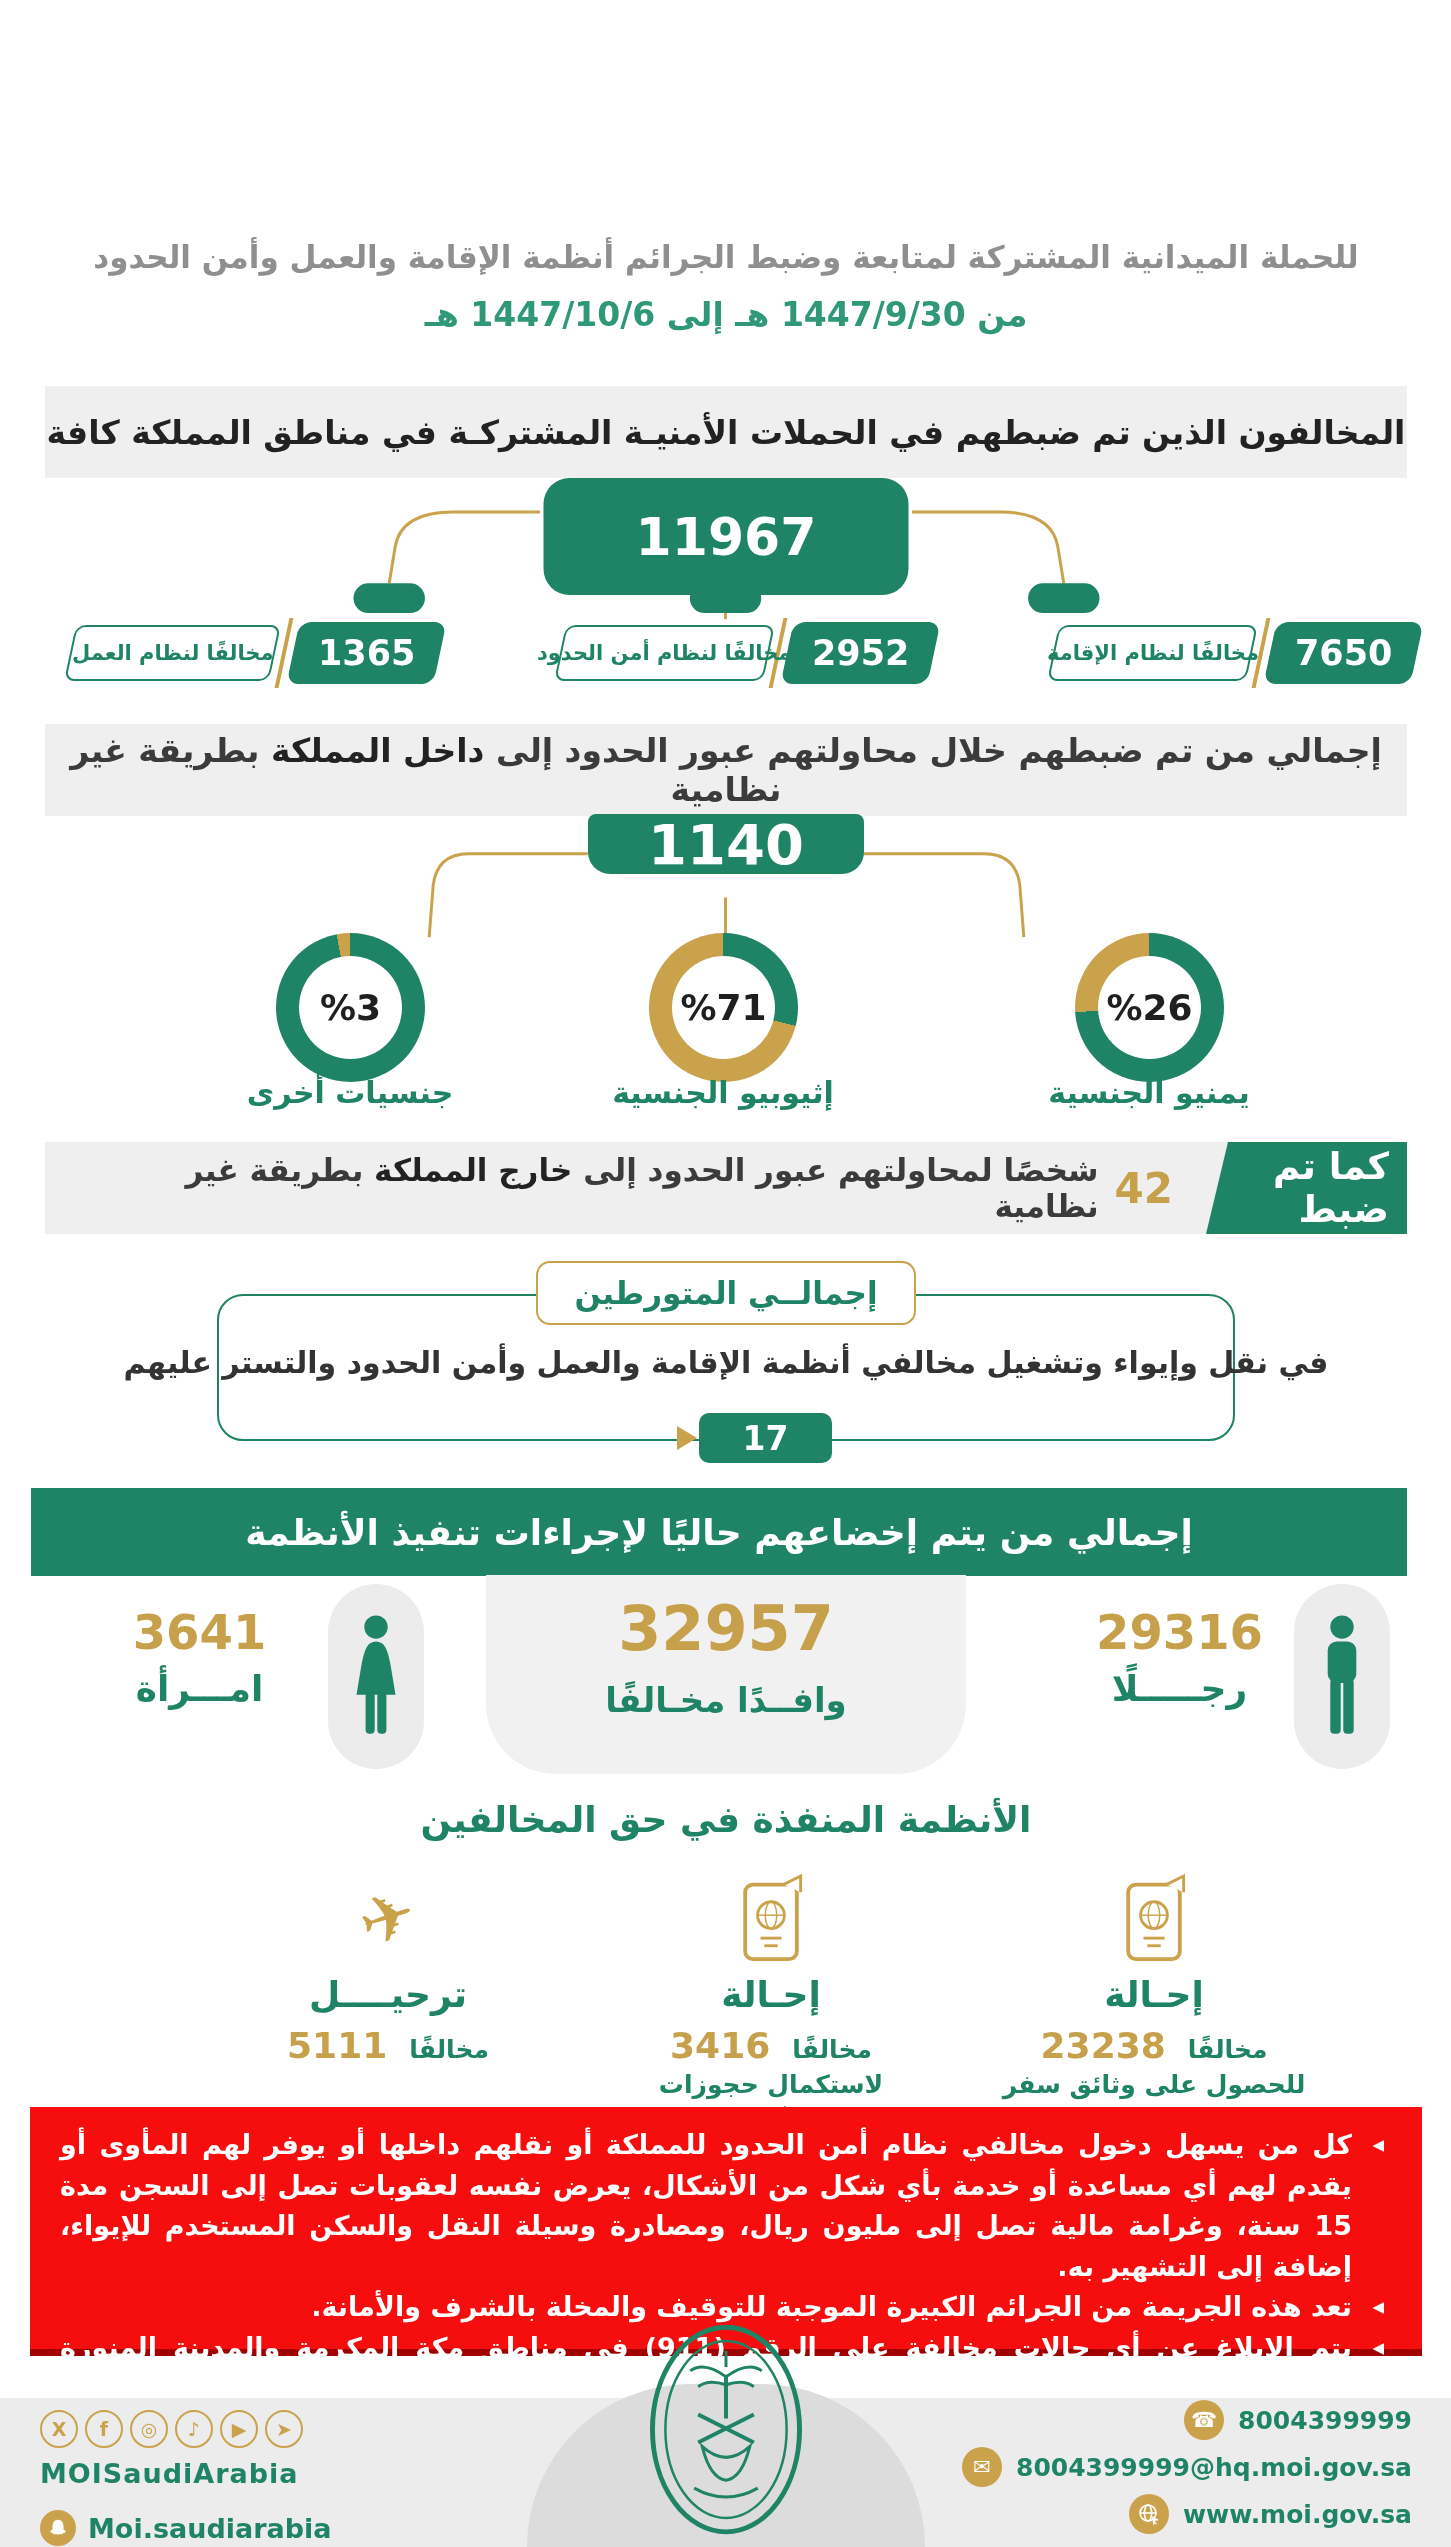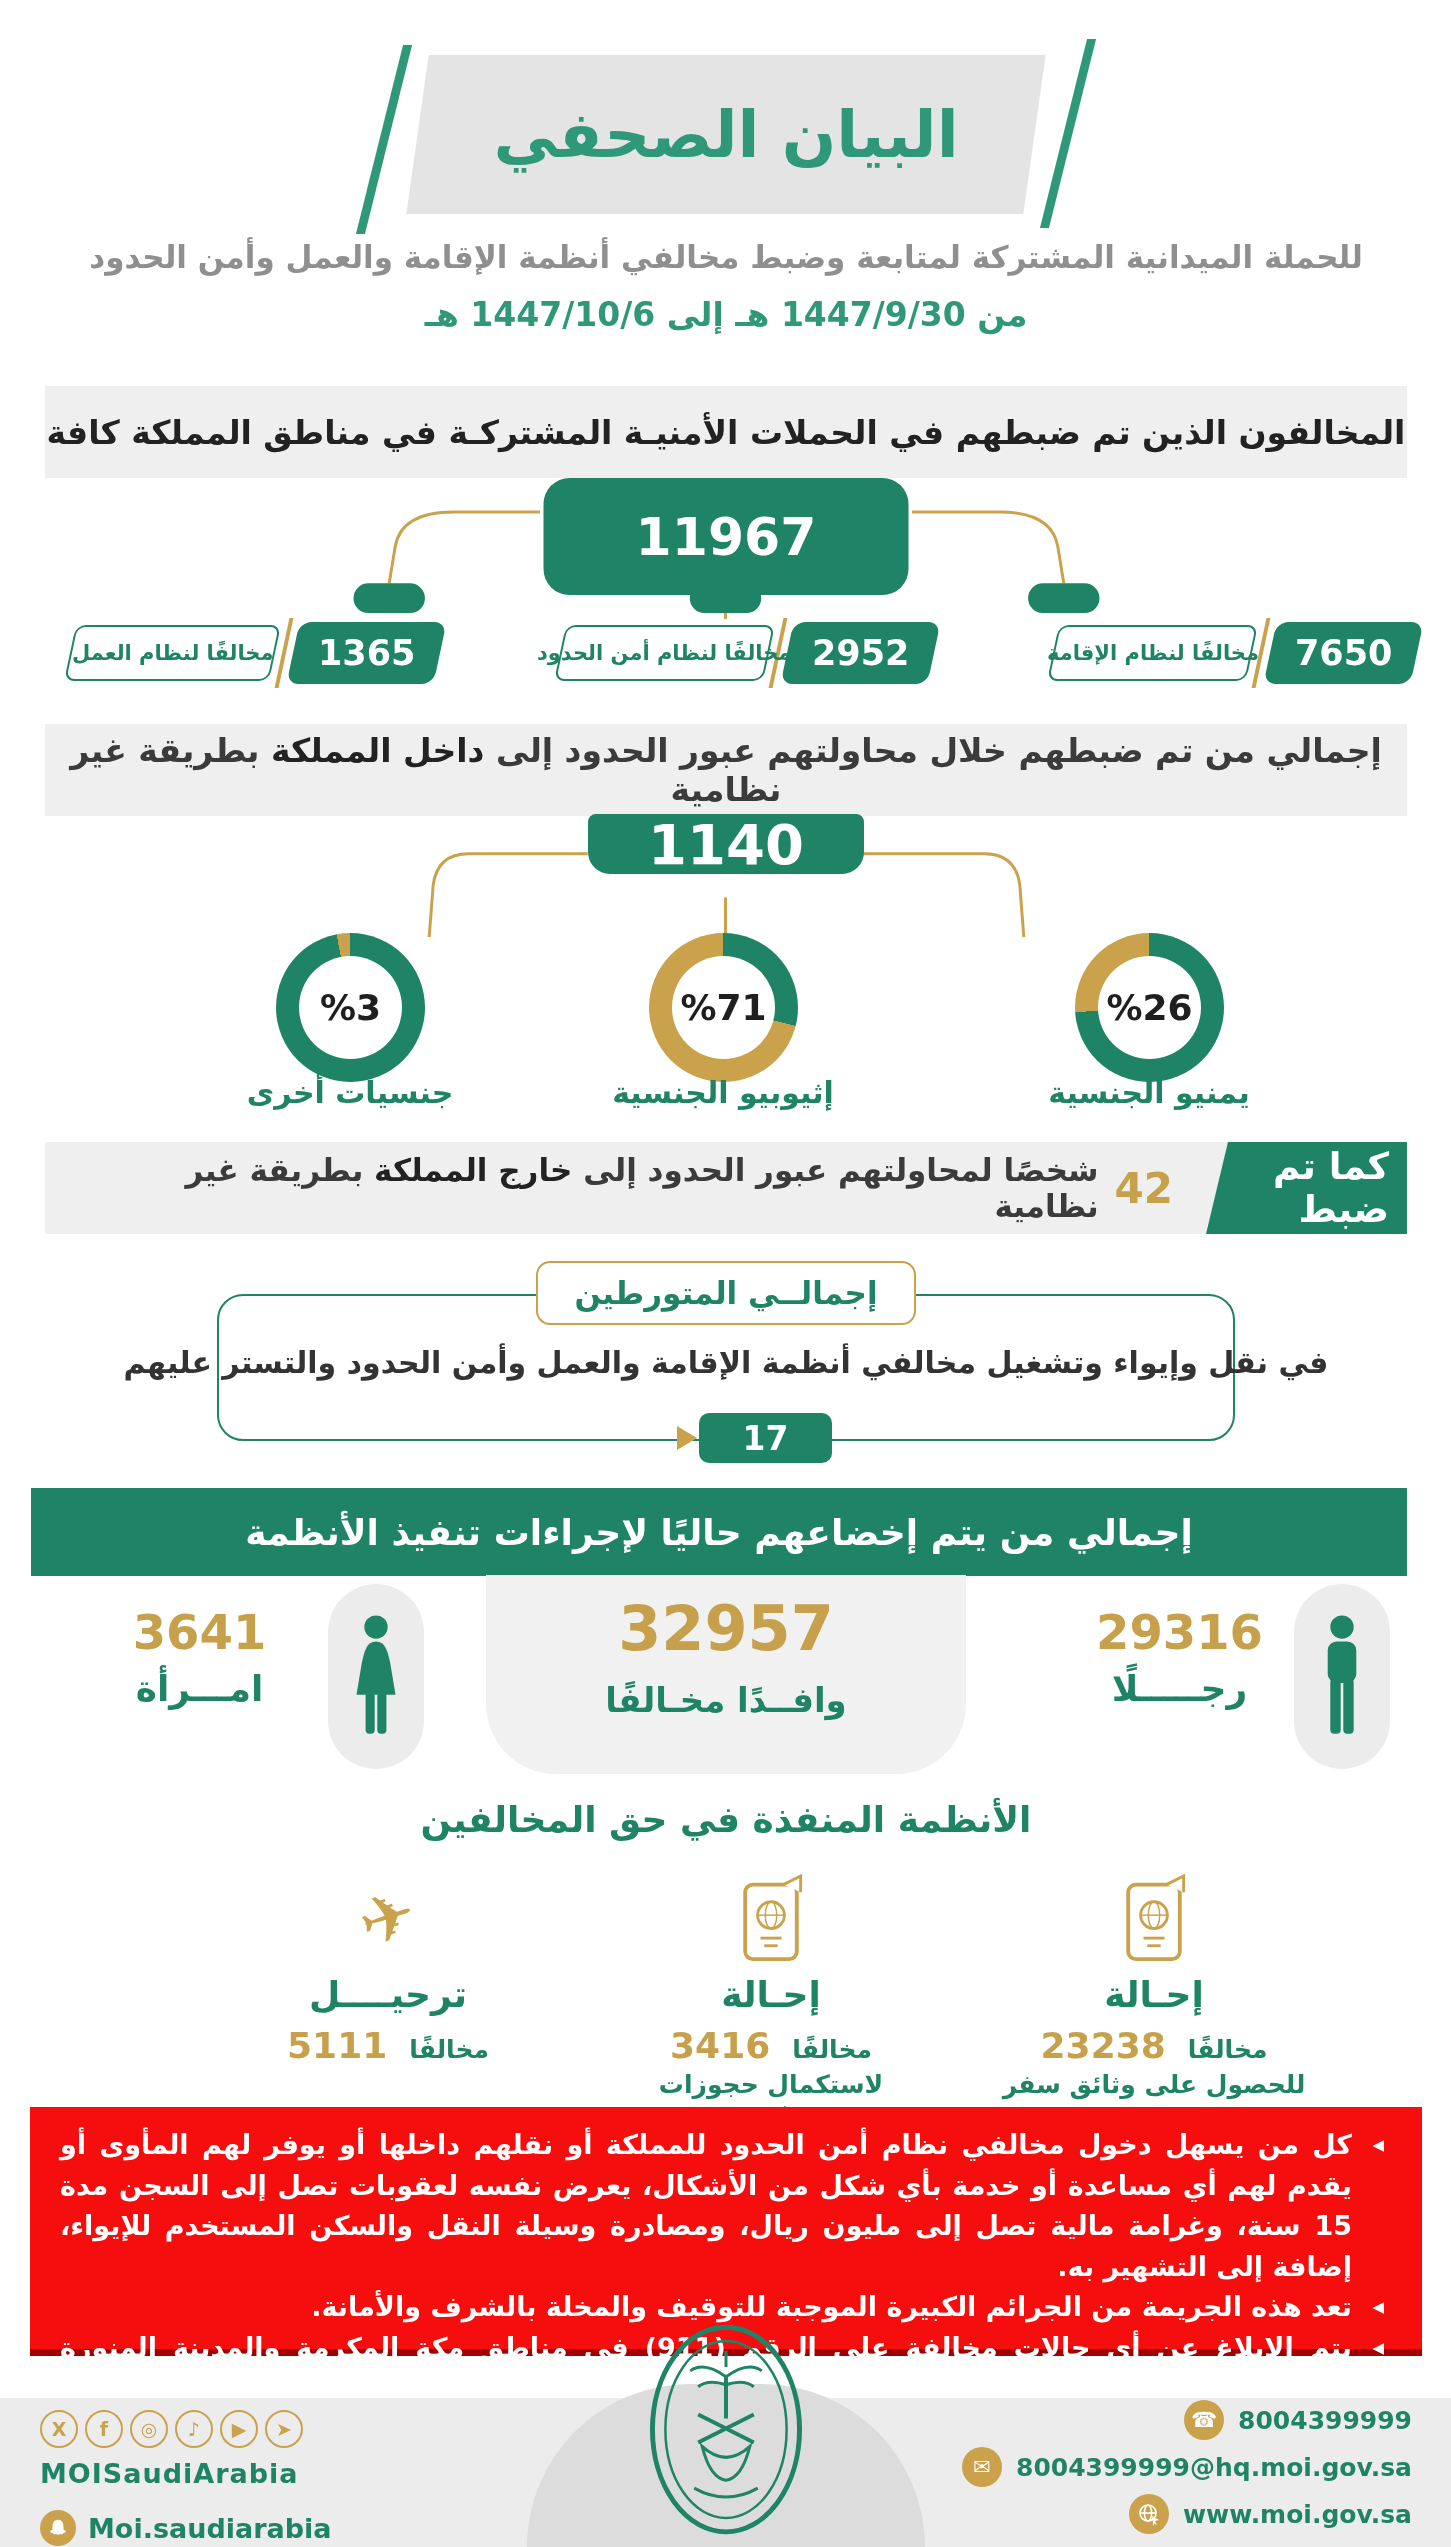--- a/index.html
+++ b/index.html
@@ -127,28 +127,22 @@
   .contact-row{display:flex;align-items:center;gap:14px;}
   .contact-text{color:var(--green);font-size:25px;font-weight:bold;direction:ltr;}
   .contact-circle{width:40px;height:40px;background:var(--gold);border-radius:50%;color:#fff;
     display:flex;align-items:center;justify-content:center;font-size:21px;}
 </style>
 </head>
 <body>
 
 <div id="page">
 
-  <div class="abs centerx title-wrap">
-    <div class="title-bg"></div>
-    <div class="title-slash slash-left"></div>
-    <div class="title-slash slash-right"></div>
-    <div class="title-text">البيان الصحفي</div>
-  </div>
-
-  <div class="abs subtitle">للحملة الميدانية المشتركة لمتابعة وضبط مخالفي أنظمة الإقامة والعمل وأمن الحدود</div>
+
+  <div class="abs subtitle">للحملة الميدانية المشتركة لمتابعة وضبط الجرائم أنظمة الإقامة والعمل وأمن الحدود</div>
   <div class="abs daterange">من 1447/9/30 هـ إلى 1447/10/6 هـ</div>
 
   <div class="abs sec-header" style="top:386px">
     <b>المخالفون الذين تم ضبطهم في الحملات الأمنيـة المشتركـة في مناطق المملكة كافة</b>
   </div>
   <div class="abs centerx total-box box-11967">
     <span>11967</span>
   </div>
 
   <svg class="abs connectors" style="top:502px" width="1452" height="124" viewBox="0 0 1459 125">

